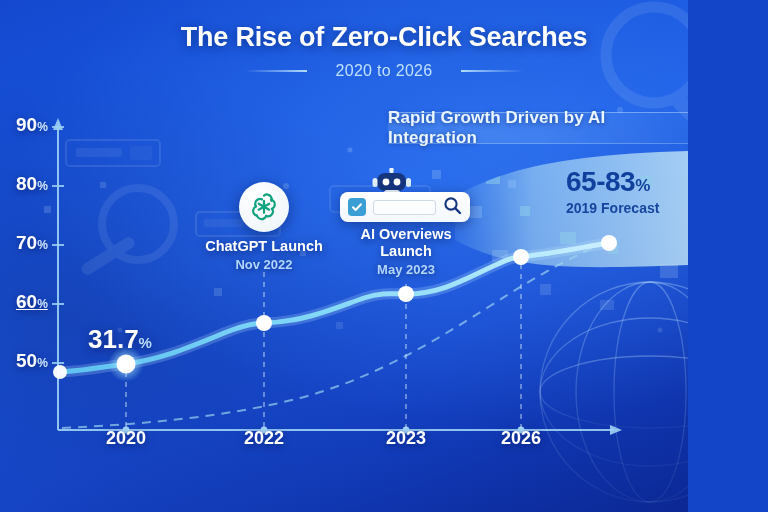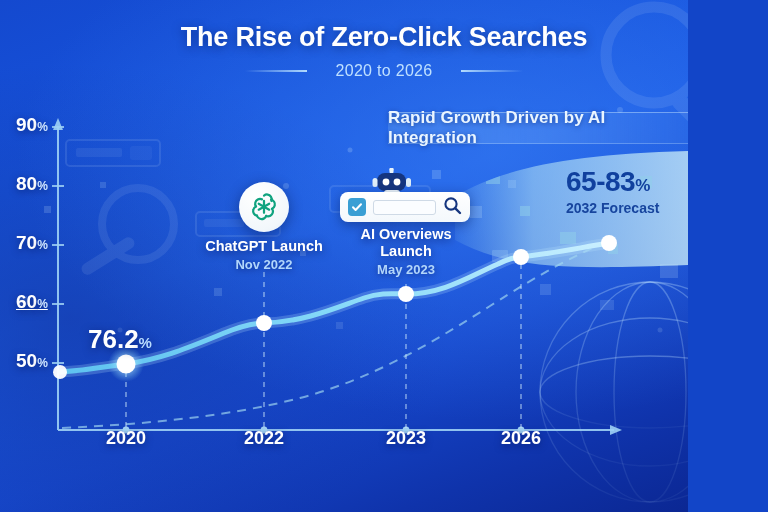--- a/index.html
+++ b/index.html
@@ -250,28 +250,28 @@
   <div class="ytick" style="left:16px; top:232px;"><span>70</span><span class="pct">%</span></div>
   <div class="ytick" style="left:16px; top:291px;text-decoration:underline;"><span>60</span><span class="pct">%</span></div>
   <div class="ytick" style="left:16px; top:350px;"><span>50</span><span class="pct">%</span></div>
 
   <div class="xtick" style="left:126px; top:428px;">2020</div>
   <div class="xtick" style="left:264px; top:428px;">2022</div>
   <div class="xtick" style="left:406px; top:428px;">2023</div>
   <div class="xtick" style="left:521px; top:428px;">2026</div>
 
   <div class="cal648">
-    <span>76.2</span><span class="pct">%</span>
+    <span>31.7</span><span class="pct">%</span>
   </div>
 
   <div class="fc">
     <div class="big">
       <span>65-83</span><span class="pct">%</span>
     </div>
-    <div class="sub">2032 Forecast</div>
+    <div class="sub">2019 Forecast</div>
   </div>
 
   <div class="anno" style="left:184px; top:182px; width:160px;">
     <div class="gptbadge">
       <svg width="34" height="34" viewBox="0 0 32 32">
         <g fill="none" stroke="#10a37f" stroke-width="2.1" stroke-linecap="round" stroke-linejoin="round">
           <path d="M16 5.2c2.1-1.6 5-1.2 6.5 1 .9 1.3 1 2.8.6 4.2"></path>
           <path d="M22.6 9.1c2.5.5 4.1 2.9 3.5 5.4-.3 1.4-1.3 2.6-2.6 3.2"></path>
           <path d="M23.8 17.9c1.3 2.2.5 5.1-1.8 6.3-1.3.7-2.7.7-4 .2"></path>
           <path d="M18.1 24.3c-.8 2.4-3.5 3.7-5.9 2.8-1.4-.5-2.4-1.6-2.8-2.9"></path>

